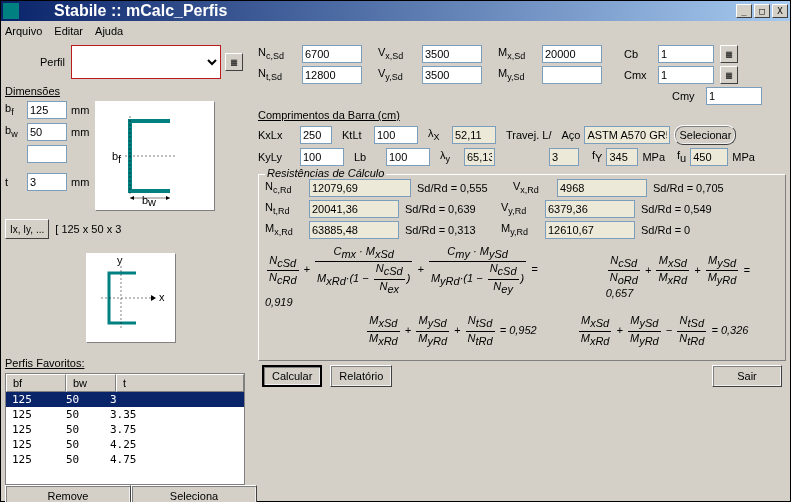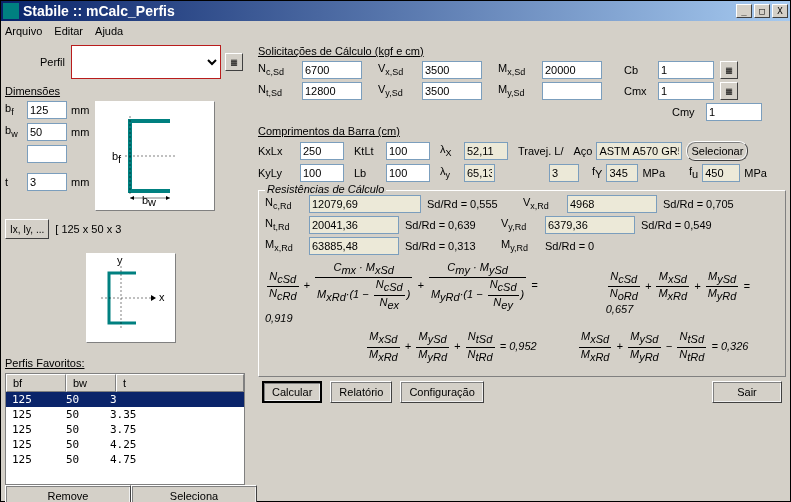--- a/index.html
+++ b/index.html
@@ -1,20 +1,20 @@
 <!DOCTYPE html>
 <html><head>
 <meta charset="utf-8">
 <style>
 * { box-sizing: border-box; font-family: Tahoma, Arial, sans-serif; font-size: 11px; }
 body { margin: 0; background: #d4d0c8; }
 .window { width: 791px; height: 502px; background: #d4d0c8; border: 1px solid #000; }
 .titlebar { background: linear-gradient(to right, #0a246a, #a6caf0); color: #fff; height: 20px; display: flex; align-items: center; padding: 0 2px; }
 .titlebar-icon { width: 16px; height: 16px; background: #008080; margin-right: 4px; }
-.titlebar-text { flex: 1; font-weight: bold; font-size: 14px; }
+.titlebar-text { flex: 1; font-weight: bold; font-size: 16px; margin-left: 31px; }
 .titlebar-btns { display: flex; gap: 0; }
 .titlebar-btn { width: 16px; height: 14px; background: #d4d0c8; border: 1px solid #fff; border-right-color: #404040; border-bottom-color: #404040; margin-left: 2px; display: flex; align-items: center; justify-content: center; font-size: 9px; font-family: monospace; color: #000; cursor: pointer; }
 .menubar { height: 20px; display: flex; align-items: center; padding: 0 4px; gap: 12px; }
 .menubar span { cursor: pointer; }
 .content { display: flex; padding: 4px; gap: 1px; }
 .left-panel { width: 252px; }
 .right-panel { flex: 1; }
 .row { display: flex; align-items: center; margin-bottom: 3px; }
 .perfil-row { display: flex; align-items: center; margin-bottom: 6px; }
 .perfil-label { margin-right: 6px; width: 60px; text-align: right; }
@@ -179,21 +179,20 @@
             </div>
           </div>
       </div>
       <div class="fav-btns">
         <button class="btn">Remove</button>
         <button class="btn">Seleciona</button>
       </div>
     </div>
 
     <div class="right-panel">
-      <div class="section-title">Solicitações de Cálculo (kgf e cm)</div>
       <div class="group">
         <div class="row" style="gap:6px;">
           <span class="calc-label"><span>N</span><sub>c,Sd</sub></span>
           <input type="text" style="width: 60px;" value="6700">
           <span class="calc-label" style="margin-left:10px"><span>V</span><sub>x,Sd</sub></span>
           <input type="text" style="width: 60px;" value="3500">
           <span class="calc-label" style="margin-left:10px"><span>M</span><sub>x,Sd</sub></span>
           <input type="text" style="width: 60px;" value="20000">
           <span class="calc-label" style="margin-left:16px;min-width:28px">Cb</span>
           <input type="text" style="width: 56px;" value="1">
@@ -214,70 +213,71 @@
           <span class="calc-label" style="min-width:28px">Cmy</span>
           <input type="text" style="width: 56px;" value="1">
           <span style="width:18px"></span>
         </div>
       </div>
 
       <div class="section-title">Comprimentos da Barra (cm)</div>
       <div class="group">
         <div class="row" style="gap:4px;">
           <span class="calc-label">KxLx</span>
-          <input type="text" style="width: 44px;" value="250">
+          <input type="text" style="width: 32px;" value="250">
           <span class="calc-label" style="margin-left:6px;min-width:28px">KtLt</span>
           <input type="text" style="width: 44px;" value="100">
           <span class="calc-label" style="margin-left:6px;min-width:20px"><span>λ</span><sub>X</sub></span>
           <input type="text" style="width: 44px;" readonly="" value="52,11">
           <span style="margin-left:6px">Travej. L/</span>
           <span style="margin-left:6px">Aço</span>
           <input type="text" style="width: 86px;" readonly="" value="ASTM A570 GR5">
           <button class="btn" style="height:20px;padding:0 4px;border-radius:9px;">Selecionar</button>
         </div>
         <div class="row" style="gap:4px;">
           <span class="calc-label">KyLy</span>
           <input type="text" style="width: 44px;" value="100">
           <span class="calc-label" style="margin-left:6px;min-width:28px">Lb</span>
           <input type="text" style="width: 44px;" value="100">
           <span class="calc-label" style="margin-left:6px;min-width:20px"><span>λ</span><sub>y</sub></span>
           <input type="text" style="width: 31px;" readonly="" value="65,13">
           <input type="text" style="width: 30px; margin-left: 50px;" readonly="" value="3">
           <span style="margin-left:9px"><span>f</span><sub>Y</sub></span>
           <input type="text" style="width: 32px;" readonly="" value="345">
           <span>MPa</span>
-          <span style="margin-left:20px"><span>f</span><sub>u</sub></span>
+          <span style="margin-left:8px"><span>f</span><sub>u</sub></span>
           <input type="text" style="width: 38px;" readonly="" value="450">
           <span>MPa</span>
         </div>
       </div>
 
       <div class="fieldset">
         <div class="fieldset-legend">Resistências de Cálculo</div>
         <div class="row" style="gap:6px;">
           <span class="calc-label"><span>N</span><sub>c,Rd</sub></span>
-          <input type="text" style="width: 112px;" readonly="" value="12079,69">
+          <input type="text" style="width: 102px;" readonly="" value="12079,69">
           <span class="sdrd">Sd/Rd = 0,555</span>
           <span class="calc-label"><span>V</span><sub>x,Rd</sub></span>
           <input type="text" style="width: 90px;" readonly="" value="4968">
           <span class="sdrd">Sd/Rd = 0,705</span>
         </div>
         <div class="row" style="gap:6px;">
           <span class="calc-label"><span>N</span><sub>t,Rd</sub></span>
           <input type="text" style="width: 90px;" readonly="" value="20041,36">
           <span class="sdrd">Sd/Rd = 0,639</span>
           <span class="calc-label"><span>V</span><sub>y,Rd</sub></span>
           <input type="text" style="width: 90px;" readonly="" value="6379,36">
           <span class="sdrd">Sd/Rd = 0,549</span>
         </div>
         <div class="row" style="gap:6px;">
           <span class="calc-label"><span>M</span><sub>x,Rd</sub></span>
           <input type="text" style="width: 90px;" readonly="" value="63885,48">
           <span class="sdrd">Sd/Rd = 0,313</span>
           <span class="calc-label"><span>M</span><sub>y,Rd</sub></span>
+          <input type="text" style="width: 90px;" readonly="" value="12610,67">
           <span class="sdrd">Sd/Rd = 0</span>
         </div>
 
         <div class="eq-row">
           <div class="formula">
             <span class="frac"><span class="num">N<sub>cSd</sub></span><span class="den">N<sub>cRd</sub></span></span> +
             <span class="frac"><span class="num">C<sub>mx</sub> · M<sub>xSd</sub></span><span class="den">M<sub>xRd</sub>·(1 − <span class="frac" style="font-size:9px"><span class="num">N<sub>cSd</sub></span><span class="den">N<sub>ex</sub></span></span>)</span></span> +
             <span class="frac"><span class="num">C<sub>my</sub> · M<sub>ySd</sub></span><span class="den">M<sub>yRd</sub>·(1 − <span class="frac" style="font-size:9px"><span class="num">N<sub>cSd</sub></span><span class="den">N<sub>ey</sub></span></span>)</span></span>
             = <span>0,919</span>
           </div>
@@ -300,19 +300,18 @@
             <span class="frac"><span class="num">M<sub>ySd</sub></span><span class="den">M<sub>yRd</sub></span></span> −
             <span class="frac"><span class="num">N<sub>tSd</sub></span><span class="den">N<sub>tRd</sub></span></span>
             = <span>0,326</span>
           </div>
         </div>
       </div>
 
       <div class="bottom-btns">
         <button class="btn btn-default">Calcular</button>
         <button class="btn">Relatório</button>
-        <button class="btn">Configuração</button>
         <div style="flex:1"></div>
         <button class="btn" style="min-width:70px">Sair</button>
       </div>
     </div>
   </div>
 </div>
 
 </body></html>

